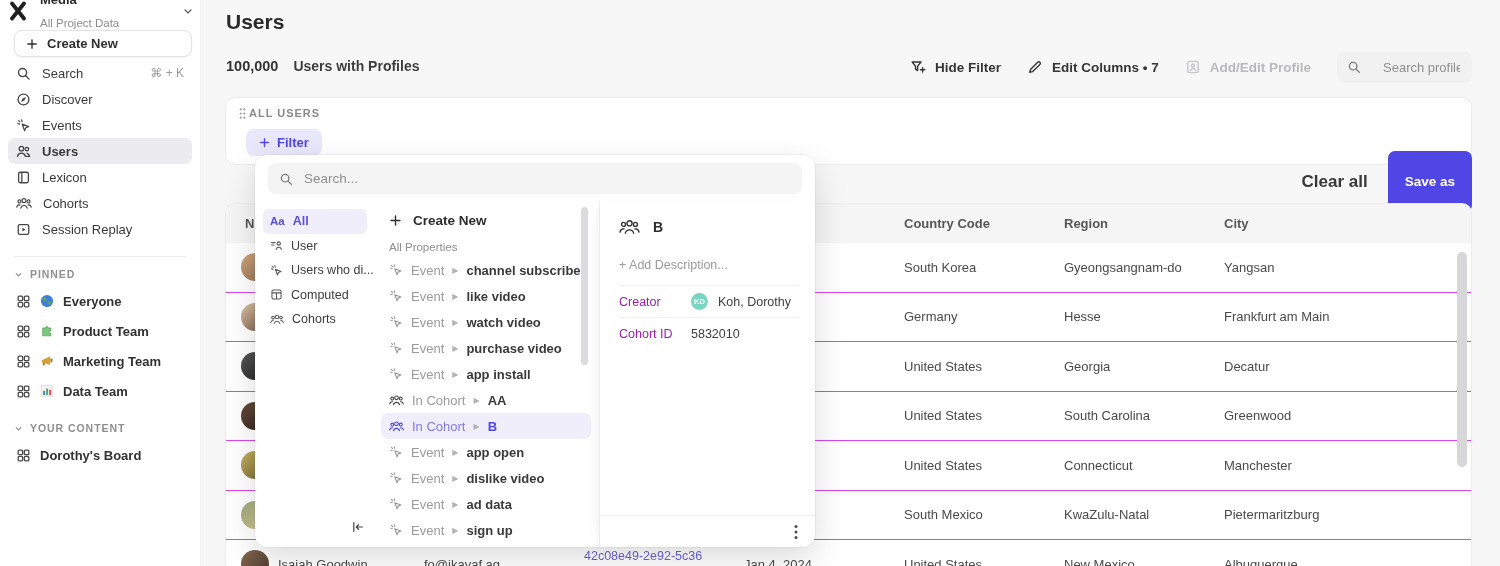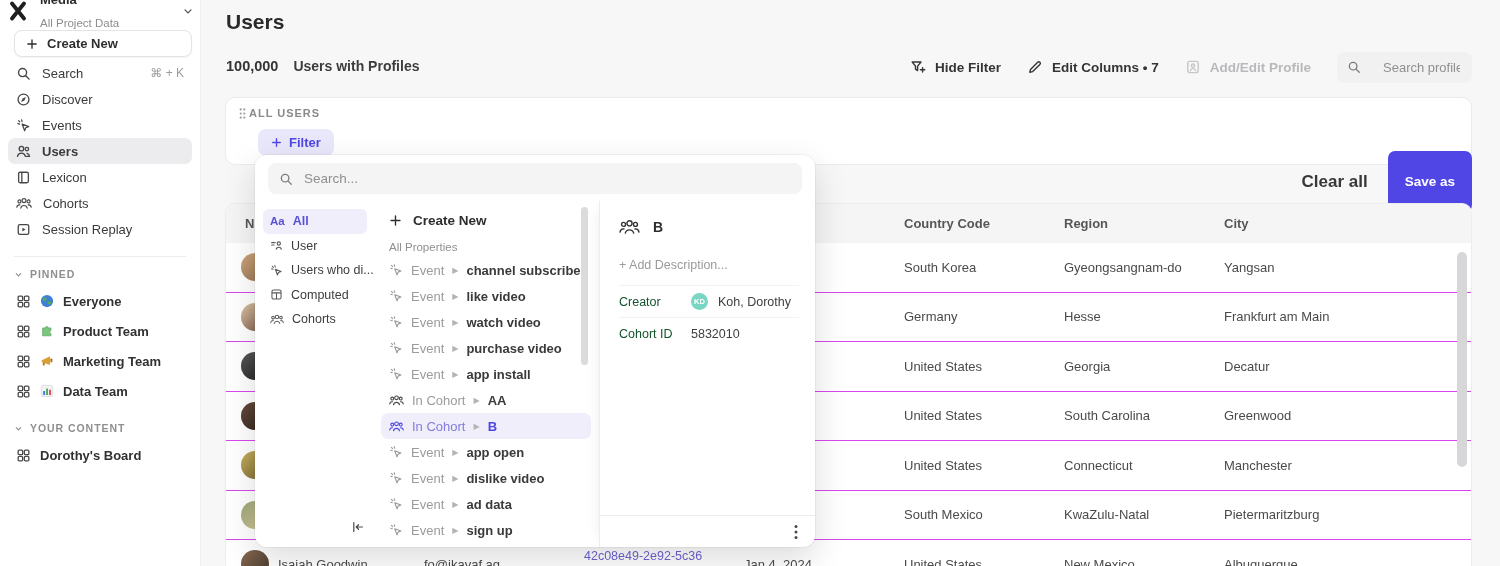--- a/index.html
+++ b/index.html
@@ -44,21 +44,21 @@
     gap:20px;padding:0 10px;box-sizing:border-box}
   .search-profiles input{border:0;outline:0;background:transparent;width:100%;font-size:13px;color:#444;
     font-family:"Liberation Sans",sans-serif}
   .search-profiles input::placeholder{color:#8f8f8f}
 
   
   .filter-card{position:absolute;left:225px;right:28px;top:97px;height:68px;background:#fff;
     border:1px solid #ebebec;border-radius:10px;box-sizing:border-box}
   .group-row{position:absolute;left:12px;top:9px;display:flex;align-items:flex-start;gap:2px}
   .group-label{font-size:11px;font-weight:700;letter-spacing:.09em;color:#8a8a8a}
-  .filter-btn{position:absolute;left:32px;top:31px;height:27px;padding:0 13px;border-radius:8px;
+  .filter-btn{position:absolute;left:20px;top:31px;height:27px;padding:0 13px;border-radius:8px;
     background:#e9e8fb;color:#4f46e5;font-size:13px;font-weight:700;display:flex;align-items:center;gap:7px;cursor:pointer}
   .save-row{position:absolute;top:167px;right:28px;display:flex;align-items:center;gap:20px;height:29px}
   .clear-all{font-size:17px;font-weight:700;color:#383838;cursor:pointer}
   .save-as{height:29px;padding:16px 17px;background:#4f46e5;color:#fff;border-radius:7px;font-size:13.5px;
     font-weight:700;display:flex;align-items:center;cursor:pointer}
 
   
   .table-card{position:absolute;left:225px;right:28px;top:203px;bottom:-12px;background:#fff;
     border:1px solid #ededee;border-bottom:none;border-radius:10px 10px 0 0;overflow:hidden;box-sizing:border-box}
   .t-grid{display:grid;grid-template-columns:179px 160px 160px 160px 160px 160px 1fr;align-items:center}
@@ -112,21 +112,21 @@
   .dd-scroll{position:absolute;left:326px;top:52px;width:7px;height:158px;background:#dbdbdd;border-radius:4px;cursor:pointer}
 
   
   .dd-preview{flex:1;border-left:1px solid #ececee;position:relative;padding:17px 16px 0 19px;
     box-shadow:-7px 0 14px -9px rgba(0,0,0,.10)}
   .pv-title{display:flex;align-items:center;gap:13px;font-size:14px;font-weight:700;color:#2d2d2d}
   .pv-title .ic{color:#333}
   .pv-desc{margin-top:23px;font-size:12.5px;color:#9a9a9a;cursor:pointer}
   .pv-rows{margin-top:13px}
   .pv-row{display:flex;align-items:center;gap:10px;height:31px;border-top:1px solid #f2f2f3;font-size:12.5px;color:#3e3e3e}
-  .pv-label{width:62px;color:#14532d;flex:0 0 auto}
+  .pv-label{width:62px;color:#a21caf;flex:0 0 auto}
   .kd{width:17px;height:17px;border-radius:50%;background:#7ad6c2;color:#fff;font-size:7.5px;font-weight:700;
     display:flex;align-items:center;justify-content:center;flex:0 0 auto}
   .pv-footer{position:absolute;left:0;right:0;bottom:0;height:31px;border-top:1px solid #ececee;
     display:flex;align-items:center;justify-content:flex-end;padding-right:17px}
   .kebab{color:#4a4a4a;cursor:pointer}
 </style>
 </head>
 <body>
 
 <div class="sidebar">

